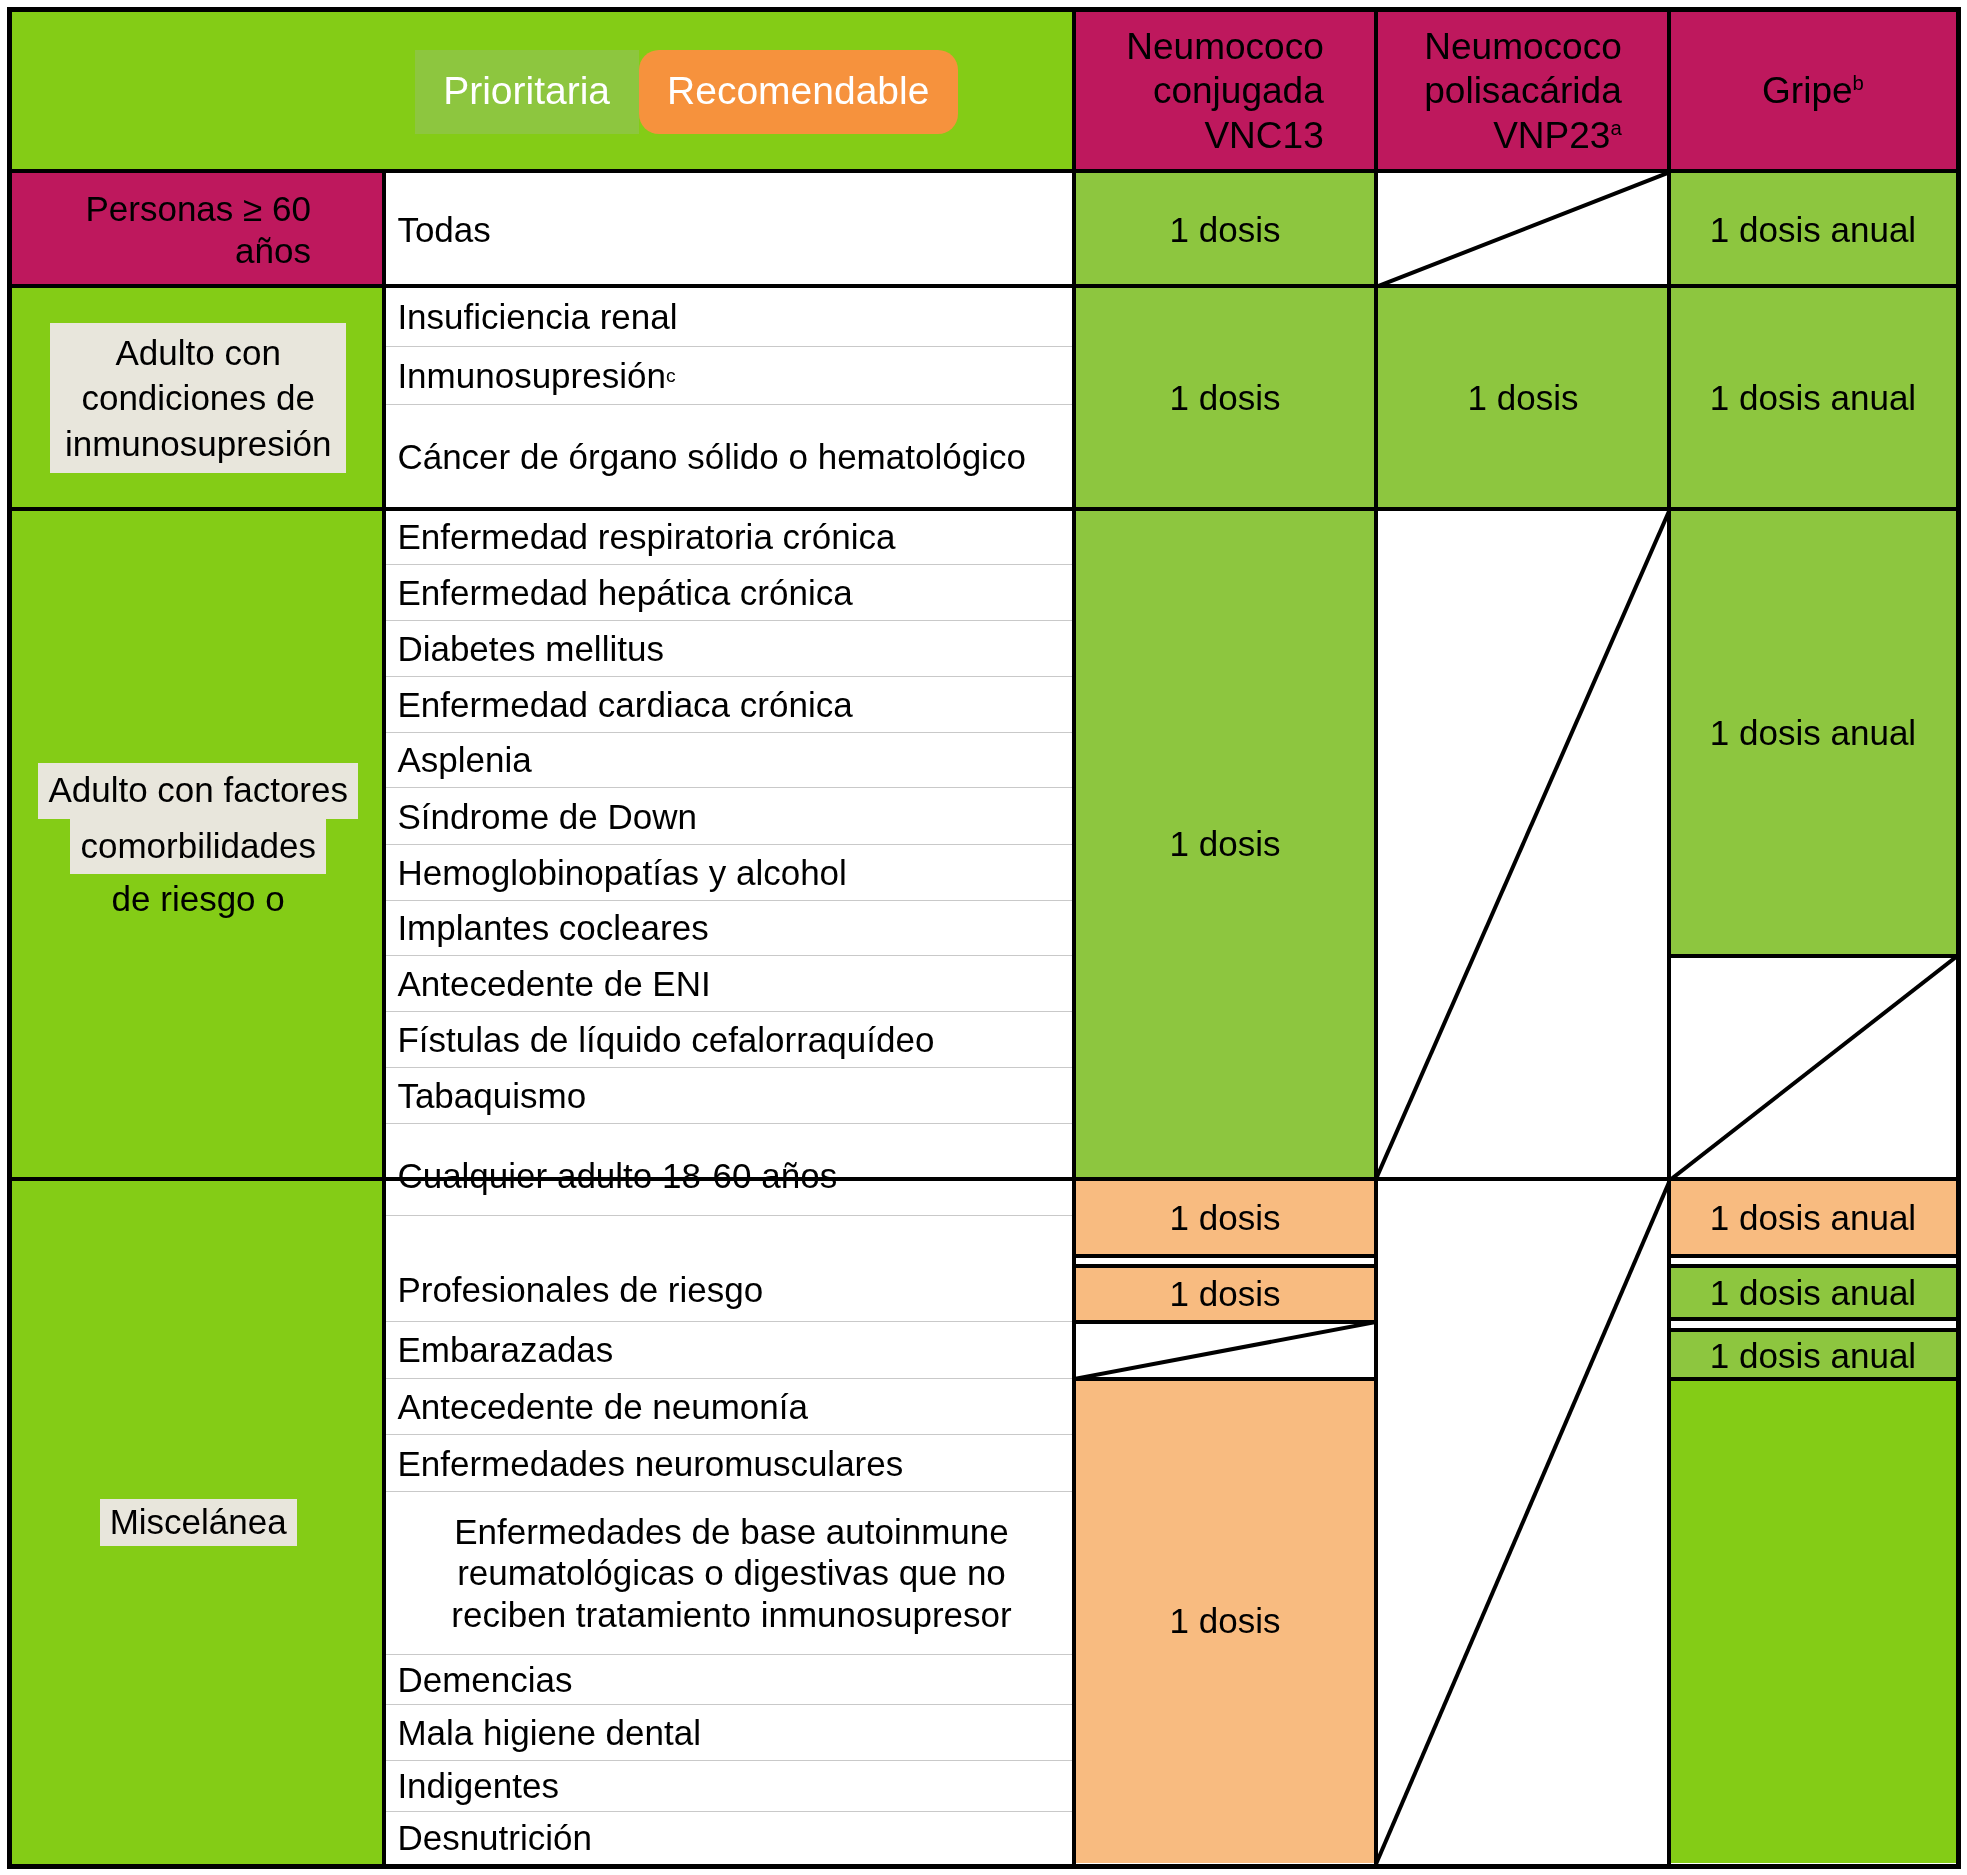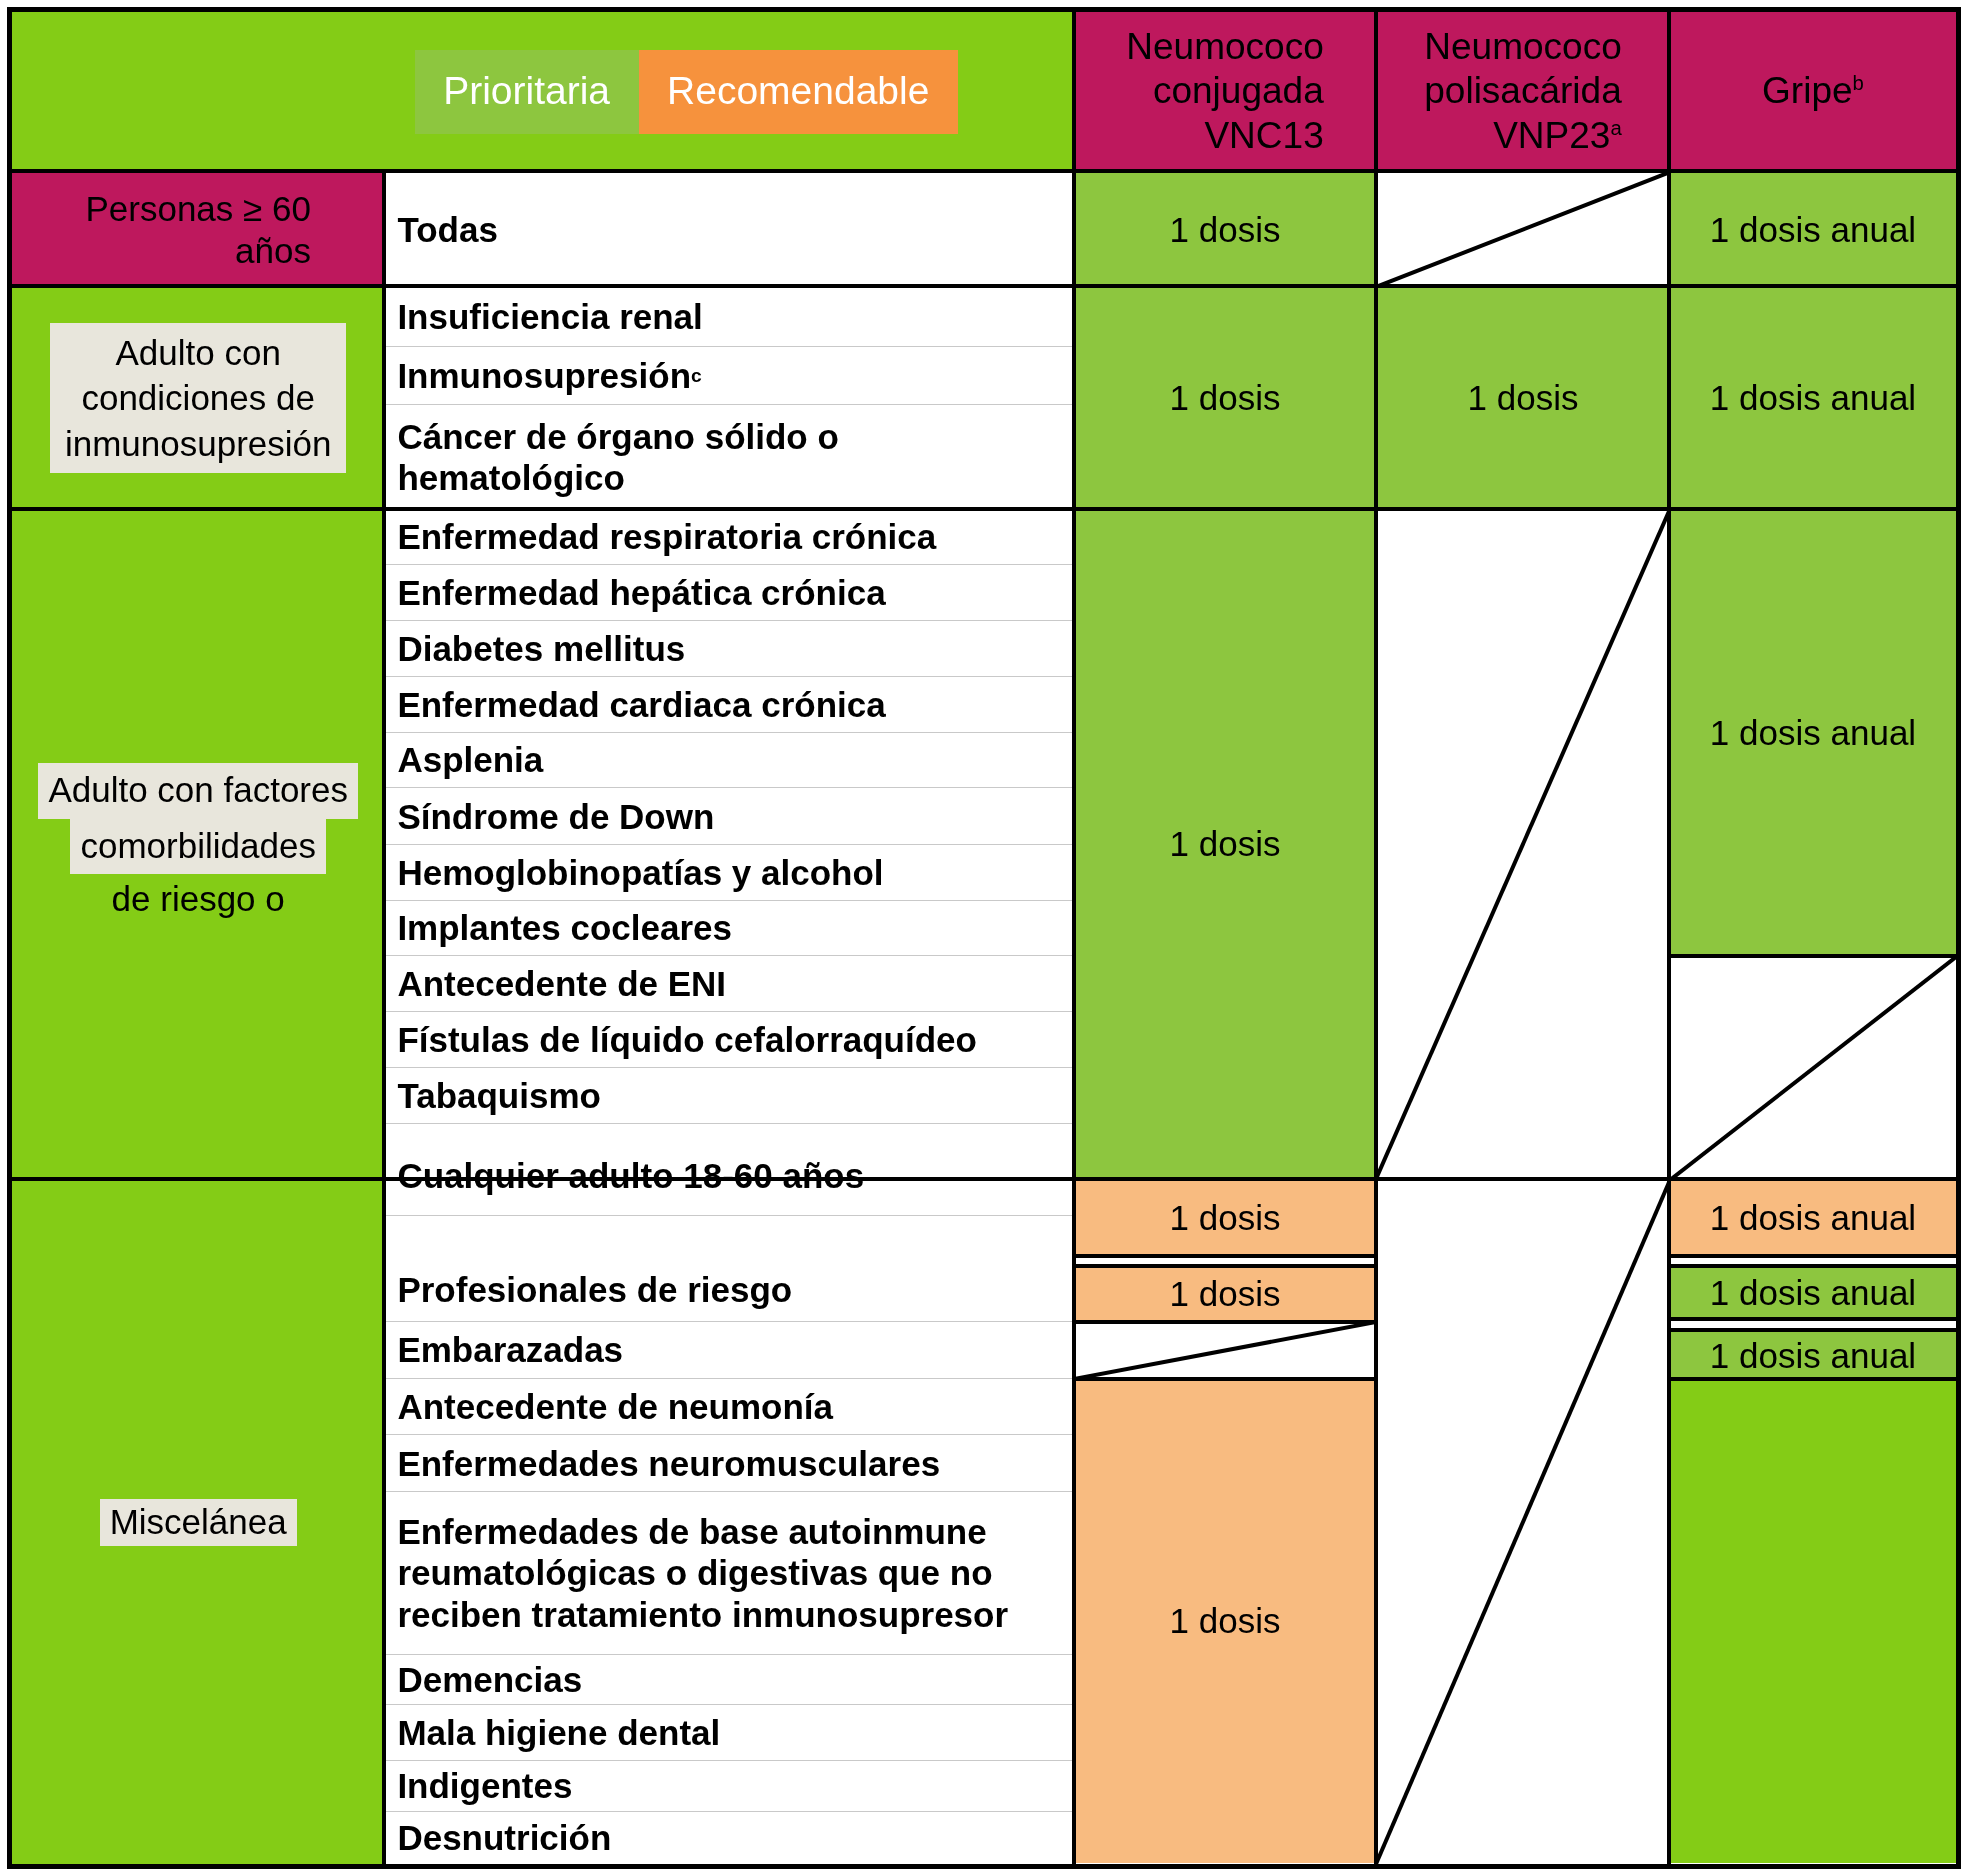--- a/index.html
+++ b/index.html
@@ -6,32 +6,32 @@
   html,body { background:#ffffff; }
   body { font-family:"Liberation Sans", sans-serif; color:#000; }
   .figure { position:relative; width:1968px; height:1875px; background:#fff; overflow:hidden; }
   .frame { position:absolute; left:6.7px; top:6.7px; width:1954px; height:1862px; border:5px solid #000; z-index:7; pointer-events:none; }
   .cell { position:absolute; display:flex; align-items:center; justify-content:center; text-align:center; font-size:35px; line-height:1.2; }
   .white { background:#84cc16; }
   .beige { background:#be185d;text-align:right; }
   .green { background:#8dc63f; }
   .peach { background:#f8bb80; }
   .hdr  { font-size:37px; }
-  .cond { position:absolute; display:flex; align-items:center; justify-content:flex-start; text-align:left;
-          padding-left:13.4px; padding-right:8.4px; font-size:35px; line-height:1.18; background:#fff;font-weight:bold; }
+  .cond { position:absolute; display:flex; align-items:center; justify-content:flex-start; text-align:center;
+          padding-left:13.4px; padding-right:8.4px; font-size:35px; line-height:1.18; background:#fff; }
   .sep  { border-bottom:1.7px solid #c9c9c9; }
   .vline { position:absolute; width:4.2px; background:#000; z-index:6; }
   .hline { position:absolute; height:4.2px; background:#000; z-index:6; }
   .na { background:#fff; }
   .na svg { position:absolute; left:0; top:0; width:100%; height:100%; display:block; }
   sup { font-size:0.55em; vertical-align:super; line-height:0; }
   .legend { position:absolute; display:flex; }
   .legend-box { height:84px; display:flex; align-items:center; padding:0 28.5px; color:#fff; font-size:39px; }
   .legend-green { background:#8dc63f; }
-  .legend-orange { background:#f6923d; }
+  .legend-orange { background:#f6923d;border-radius:20px; }
   .hl { background:#e8e6dc; padding:2.5px 10px; display:inline-block; }
   .hl-block { background:#e8e6dc; padding:6.7px 15px; line-height:1.3; }
   .stack div { line-height:1.45; }
 </style>
 </head>
 <body>
 
 <div class="figure">
 
   <div class="cell white" style="left:11.7px;top:11.7px;width:1062px;height:160px">

